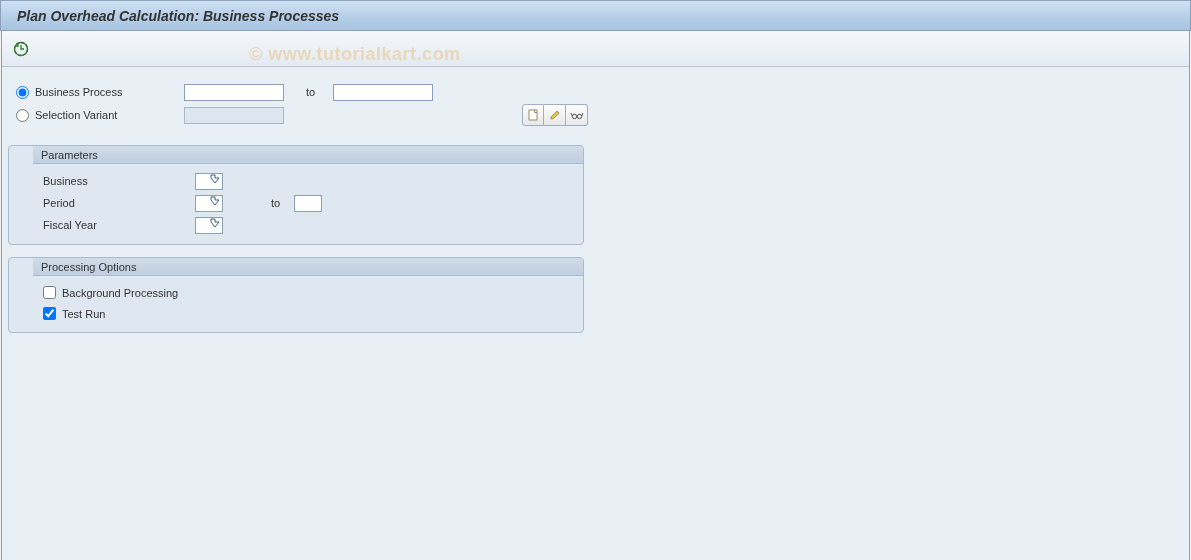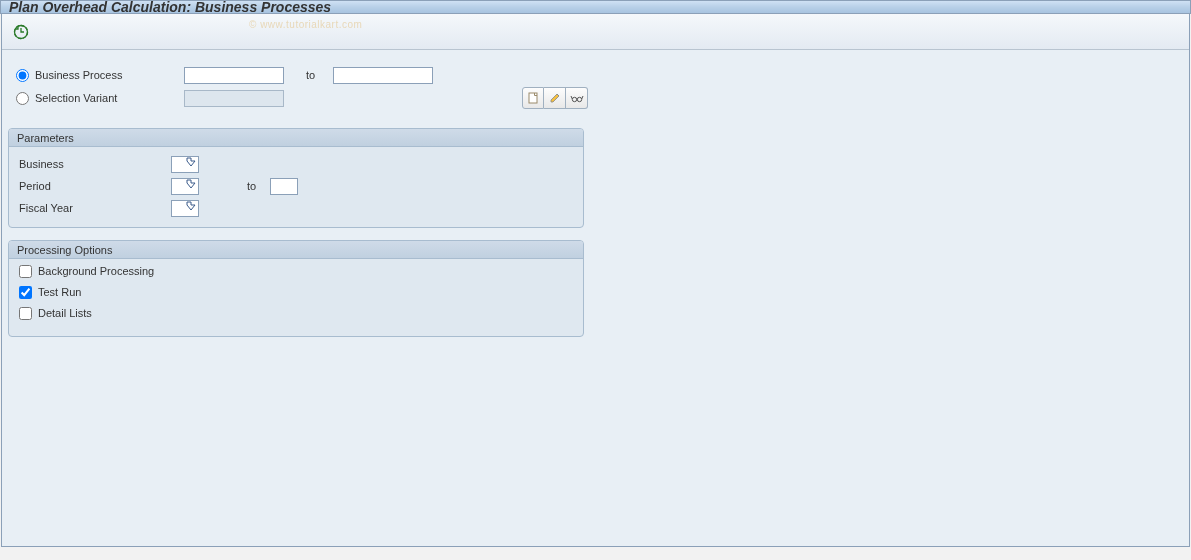--- a/index.html
+++ b/index.html
@@ -1,26 +1,26 @@
 <!DOCTYPE html>
 <html><head>
   <meta charset="utf-8">
   <style>
     * { box-sizing: border-box; margin: 0; padding: 0; font-family: Arial, sans-serif; font-size: 11px; }
     body { background: #f2f2f2; width: 1191px; height: 560px; overflow: hidden; }
 
     .window { border: 1px solid #8ba0b8; border-top: none; width: 1189px; margin: 0 1px; }
-    .title-bar { background: linear-gradient(to bottom, #cfe1f4 0%, #b8d0e8 50%, #a8c4e0 100%); border: 1px solid #8ba0b8; border-bottom: 1px solid #8ba0b8; height: 14px; display: flex; align-items: center; padding: 0 8px; }
+    .title-bar { background: linear-gradient(to bottom, #cfe1f4 0%, #b8d0e8 50%, #a8c4e0 100%); border: 1px solid #8ba0b8; border-bottom: 1px solid #8ba0b8; height: 31px; display: flex; align-items: center; padding: 0 16px; }
     .title-bar h1 { font-size: 14px; font-style: italic; font-weight: bold; color: #333; }
 
     .toolbar { background: linear-gradient(to bottom, #f5f8fb 0%, #e3eaf2 100%); border-bottom: 1px solid #b8c4d0; height: 36px; display: flex; align-items: center; padding: 0 6px; position: relative; }
     .toolbar-btn { width: 26px; height: 26px; border: 1px solid transparent; background: transparent; border-radius: 3px; display: flex; align-items: center; justify-content: center; cursor: pointer; }
     .exec-icon svg { width: 16px; height: 16px; }
 
-    .watermark { position: absolute; left: 247px; top: 5px; font-size: 10px; color: #e8d8b8; font-weight: normal; letter-spacing: 0.5px; pointer-events: none; }
+    .watermark { position: absolute; left: 247px; top: 13px; font-size: 18px; color: #e8d8b8; font-weight: bold; letter-spacing: 0.5px; pointer-events: none; }
 
     .content { background: #e8eff5; padding: 8px 6px; min-height: 496px; }
 
     .selection-area { padding: 6px 4px 6px 4px; }
     .sel-row { display: flex; align-items: center; height: 22px; margin-bottom: 1px; }
     .radio-wrap { display: flex; align-items: flex-start; width: 172px; }
     .radio-wrap input[type="radio"] { margin-left: 4px; margin-right: 6px; }
     .radio-wrap label { color: #333; }
 
     .text-input { height: 17px; border: 1px solid #8ba0b8; background: #fff; padding: 0 2px; font-size: 11px; }
@@ -28,34 +28,34 @@
     .input-med { width: 100px; }
     .to-label { margin: 0 18px 0 22px; color: #333; }
 
     .variant-btns { display: flex; margin-left: 238px; gap: 0; }
     .vbtn { width: 22px; height: 22px; border: 1px solid #a0b0c0; background: linear-gradient(to bottom, #fdfdfd, #e8e8e8); display: flex; align-items: center; justify-content: center; cursor: pointer; }
     .vbtn svg { width: 14px; height: 14px; }
     .vbtn + .vbtn { border-left: none; }
     .vbtn:first-child { border-radius: 3px 0 0 3px; }
     .vbtn:last-child { border-radius: 0 3px 3px 0; }
 
-    .group-box { border: 1px solid #a8bccf; border-radius: 4px; background: #dfe8f0; margin: 12px 0 0 0; width: 576px; overflow: hidden; }
+    .group-box { border: 1px solid #a8bccf; border-radius: 4px; background: #dfe8f0; margin: 12px 0 0 0; width: 576px; overflow: hidden; padding-left: 24px; }
     .group-title { background: linear-gradient(to bottom, #cfdbe8, #c0d0e0); border-bottom: 1px solid #a8bccf; padding: 2px 8px; height: 18px; display: flex; align-items: center; color: #333; }
     .group-body { padding: 6px 6px 8px 6px; }
 
     .param-row { display: flex; align-items: center; height: 22px; }
     .param-label { width: 156px; padding-left: 4px; color: #333; }
     .req-input-wrap { position: relative; display: inline-block; }
     .req-input { width: 28px; height: 17px; border: 1px solid #8ba0b8; background: #fff; padding: 0 2px; font-size: 11px; }
     .req-mark { position: absolute; right: 3px; top: 1px; pointer-events: none; }
     .req-mark svg { width: 10px; height: 10px; }
     .to-label2 { margin: 0 14px 0 48px; color: #333; }
     .small-input { width: 28px; height: 17px; border: 1px solid #8ba0b8; background: #fff; padding: 0 2px; font-size: 11px; }
 
-    .opt-row { display: flex; height: 21px; padding-left: 4px; }
+    .opt-row { display: flex; align-items: center; height: 21px; padding-left: 4px; }
     .opt-row input[type="checkbox"] { margin-right: 6px; width: 13px; height: 13px; }
     .opt-row label { color: #333; }
 
   </style>
 </head>
 <body>
 
 <div class="title-bar">
   <h1>Plan Overhead Calculation: Business Processes</h1>
 </div>
@@ -165,21 +165,17 @@
       <div class="group-title">Processing Options</div>
       <div class="group-body">
         <div class="opt-row">
           <input type="checkbox" style="">
           <label>Background Processing</label>
         </div>
         <div class="opt-row">
           <input type="checkbox" checked="" style="">
           <label>Test Run</label>
         </div>
-        <div class="opt-row">
-          <input type="checkbox" style="">
-          <label>Detail Lists</label>
-        </div>
       </div>
     </div>
 
   </div>
 </div>
 
 </body></html>

